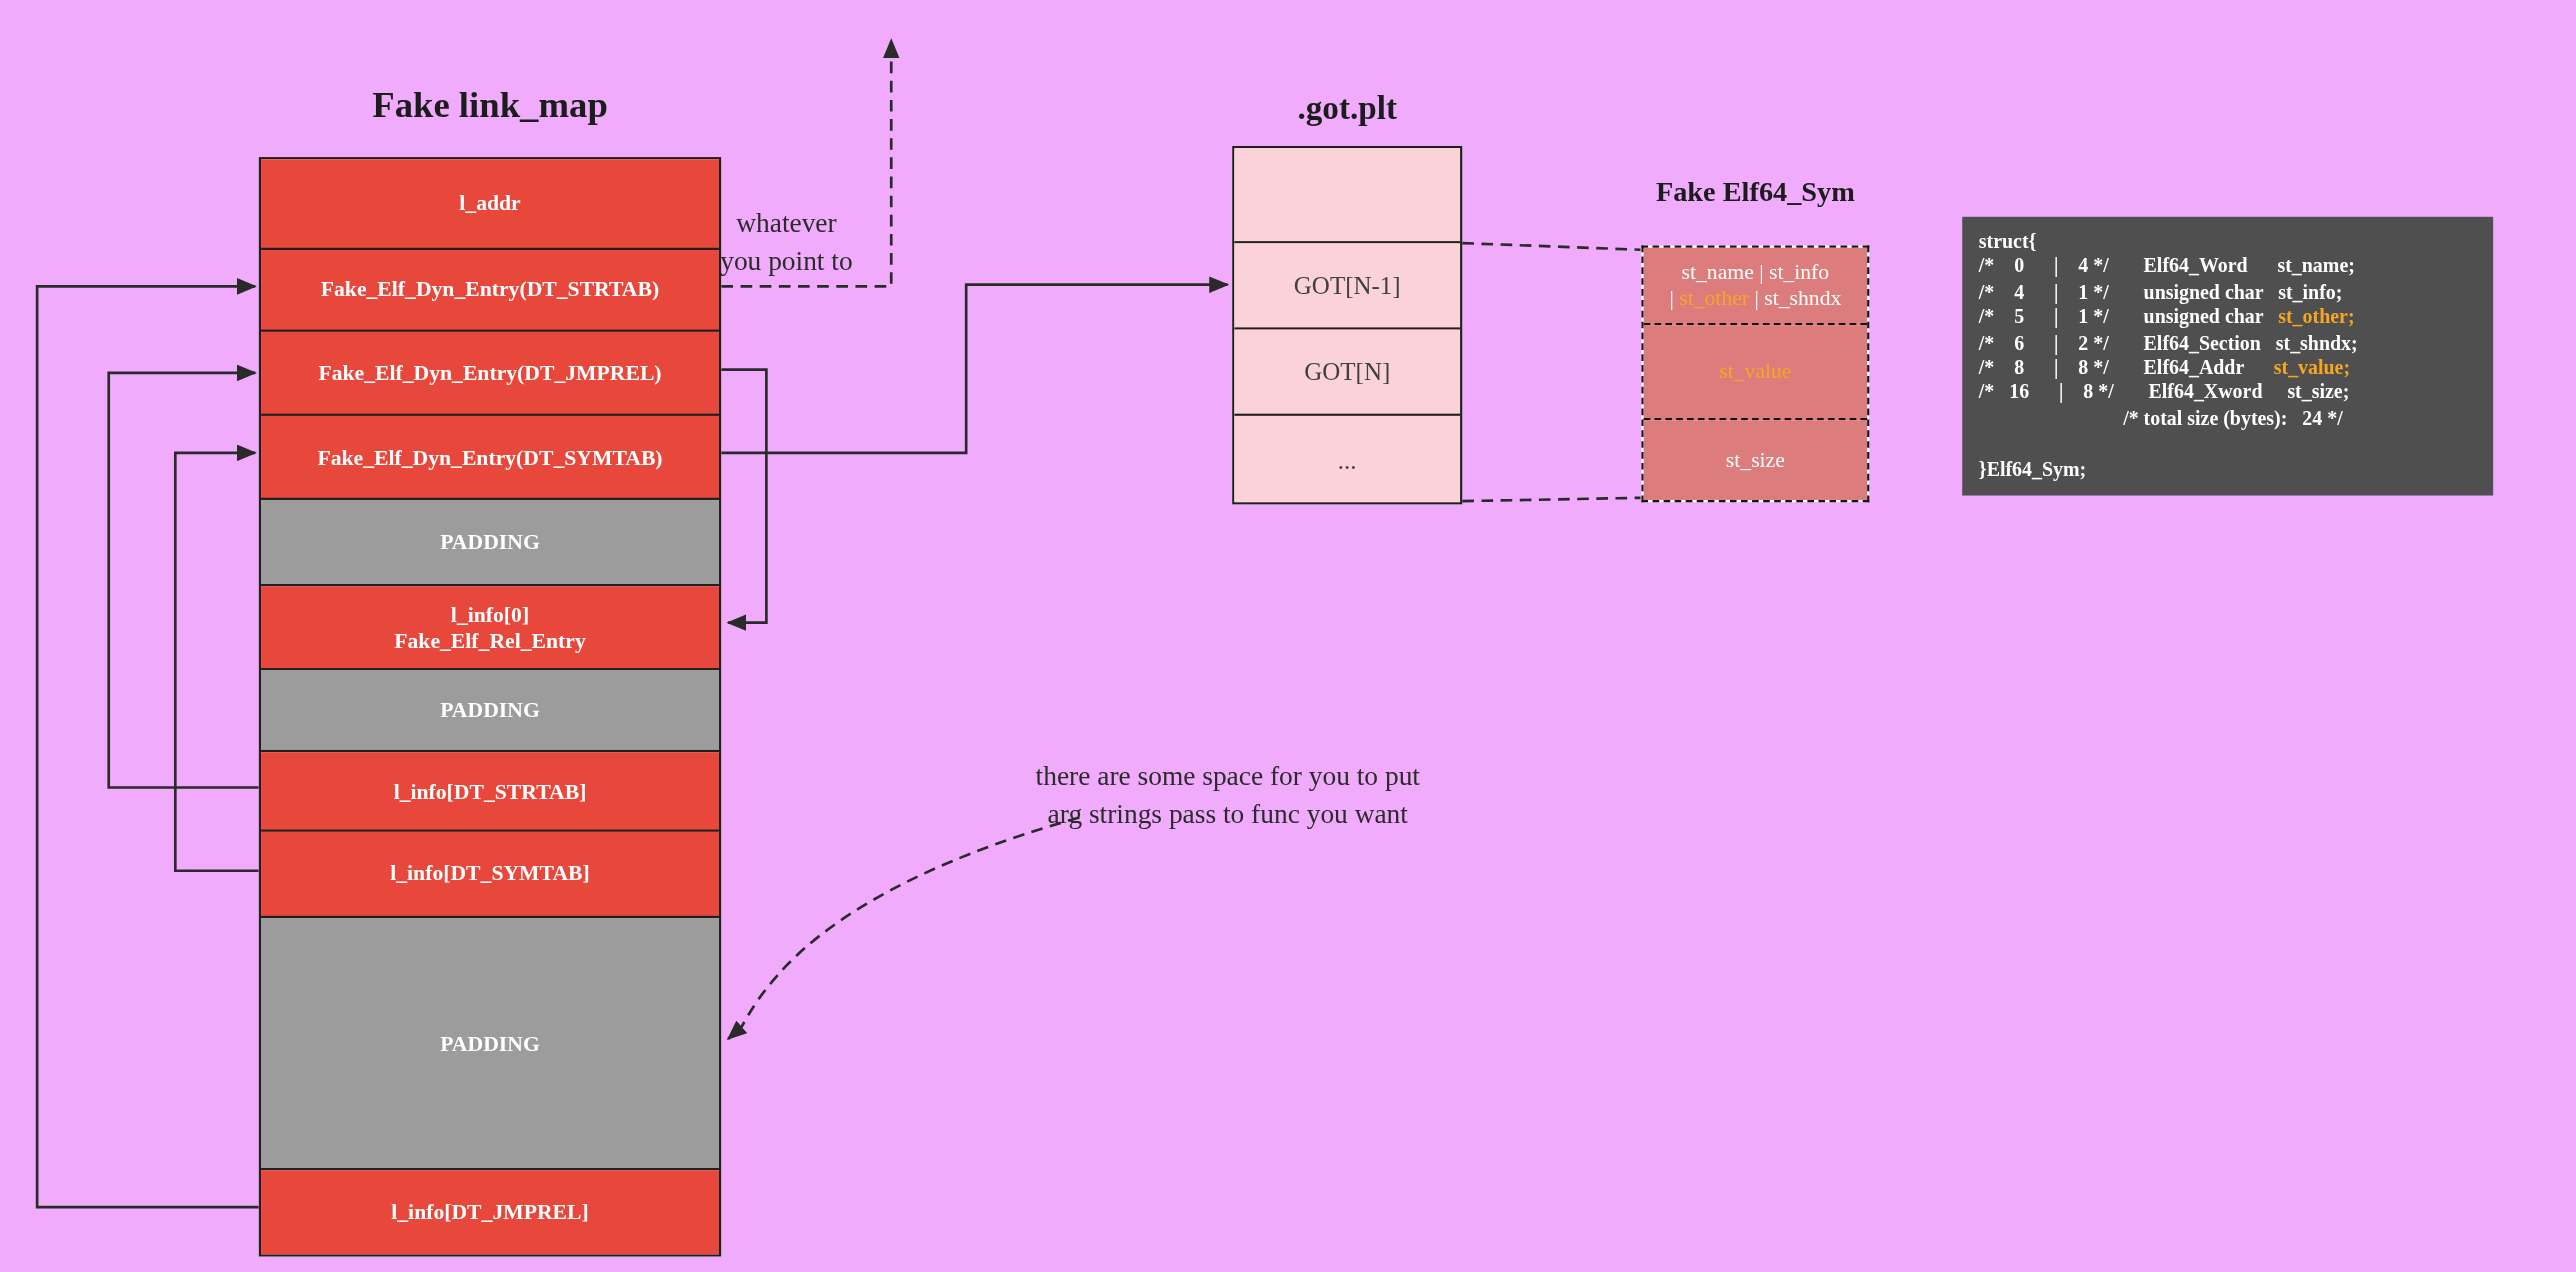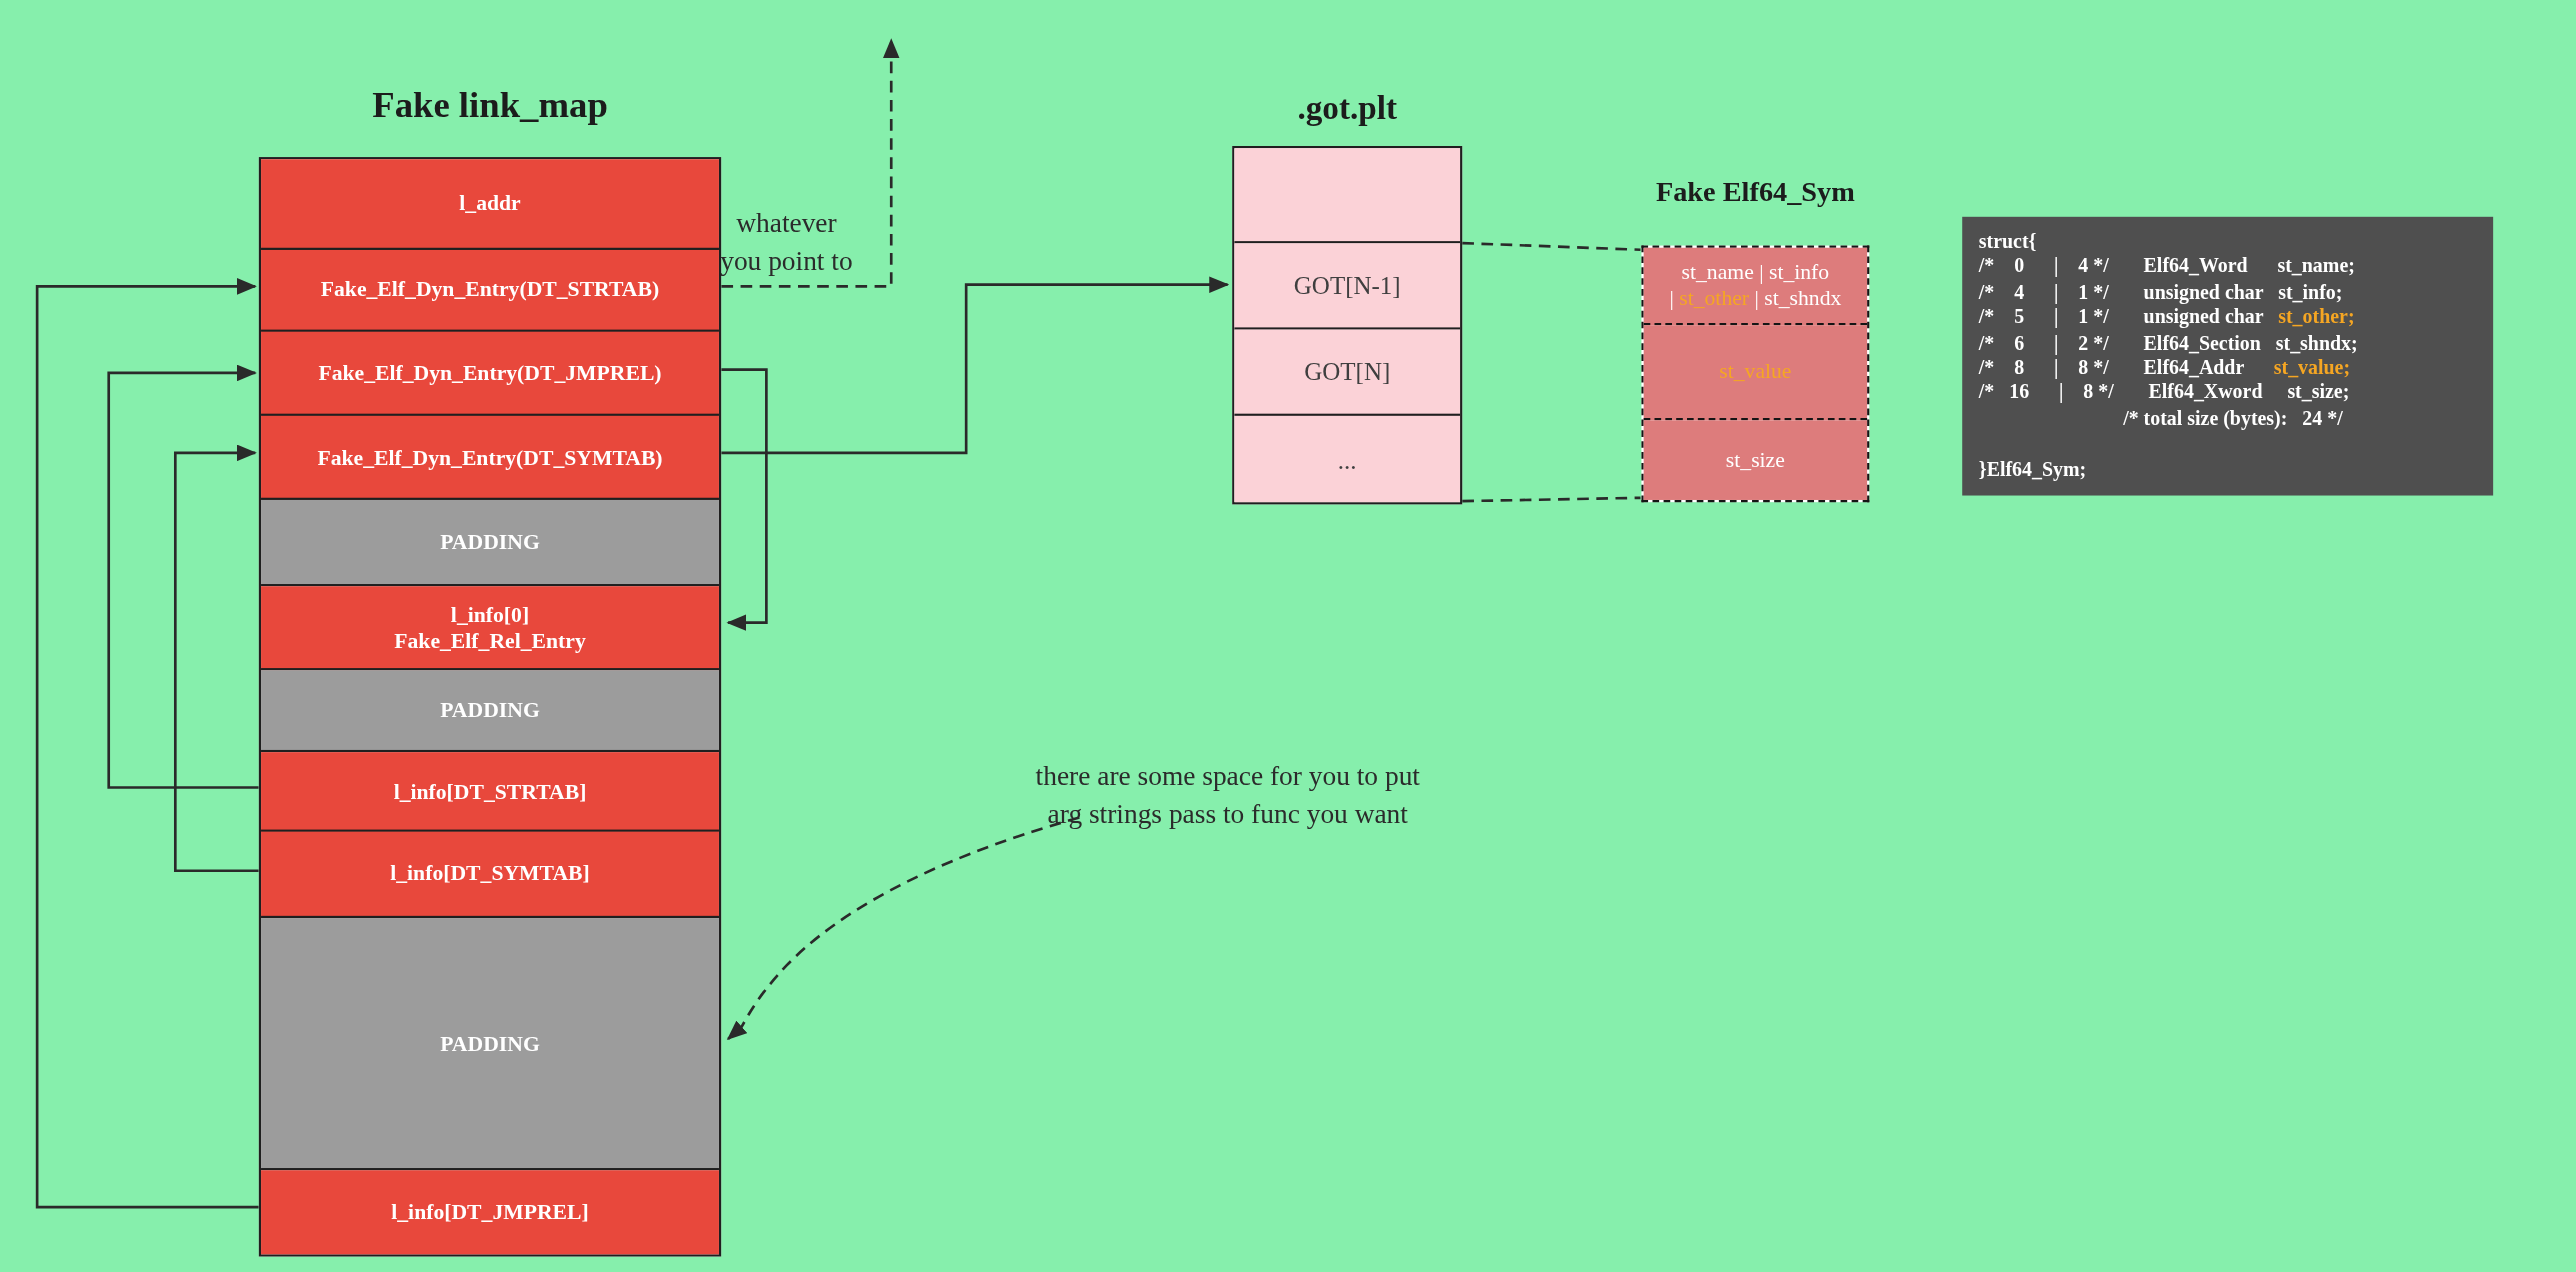--- a/index.html
+++ b/index.html
@@ -1,17 +1,17 @@
 <!DOCTYPE html>
 <html style="--red: #e8483c; --gray: #9c9c9c; --pink: #fbd2d7; --salmon: #dd7c7c; --orange: #f5a623; --code_bg: #4f4f4f; --line: #2a2a2a;font-size:12px"><head>
 <meta charset="utf-8">
 <style>
   *{box-sizing:border-box;}
   html,body{margin:0;padding:0;background:#ffffff;}
-  #viewport{position:relative;width:2576px;height:1272px;overflow:hidden;background:#86efac;}
+  #viewport{position:relative;width:2576px;height:1272px;overflow:hidden;background:#f0abfc;}
   #stage{
     position:absolute;left:0;top:0;width:1164px;height:575px;
     transform:scale(2.2122);transform-origin:0 0;
     font-family:"Liberation Serif","DejaVu Serif",serif;color:#222;
   }
   .title{position:absolute;font-weight:bold;text-align:center;color:#1c1c1c;}
   #lm-title{left:117px;top:38px;width:209px;font-size:16.6px;}
   #got-title{left:557px;top:41px;width:104px;font-size:15px;}
   #sym-title{left:725px;top:80px;width:137px;font-size:12.8px;}
 

